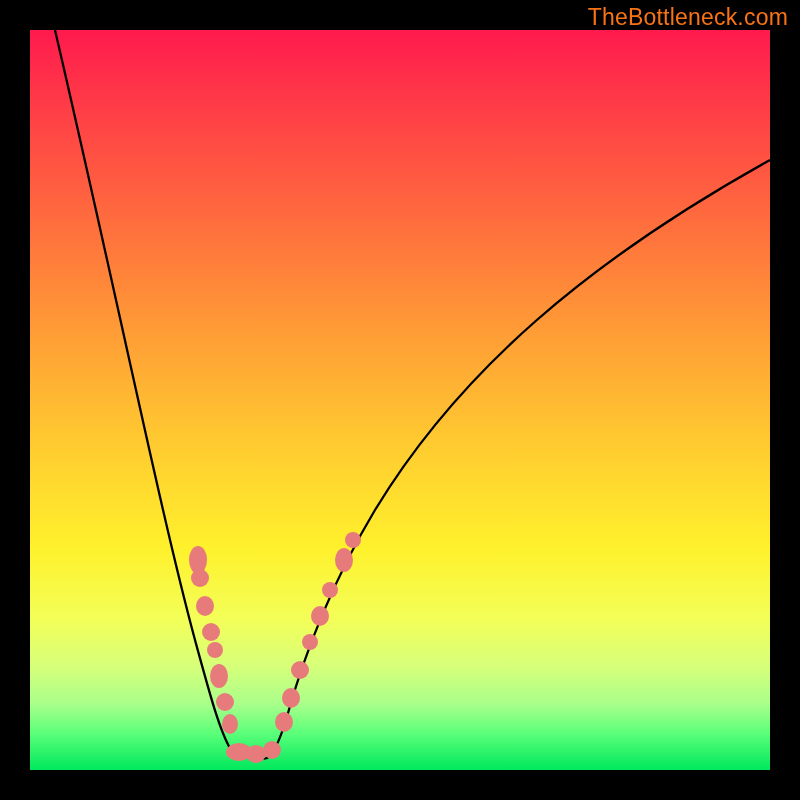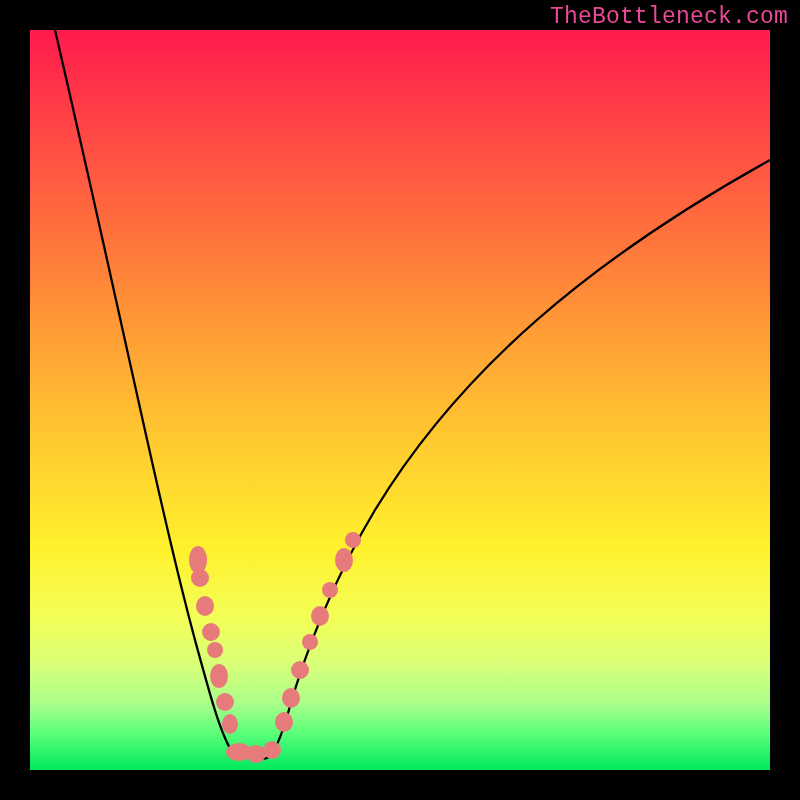--- a/index.html
+++ b/index.html
@@ -27,25 +27,25 @@
       #f2ff5a 80%,
       #d6ff7a 86%,
       #aaff8a 91%,
       #5cff7a 95%,
       #00e85c 100%);
   }
   .watermark {
     position: absolute;
     top: 4px;
     right: 12px;
-    color: #ec4899;
+    color: #f97316;
     font-size: 23px;
     letter-spacing: 0.2px;
     font-weight: 500;
-    font-family: Liberation Mono, monospace;
+    font-family: Liberation Sans, sans-serif;
   }
   svg.overlay {
     position: absolute;
     left: 30px;
     top: 30px;
     width: 740px;
     height: 740px;
     overflow: visible;
   }
 </style>

